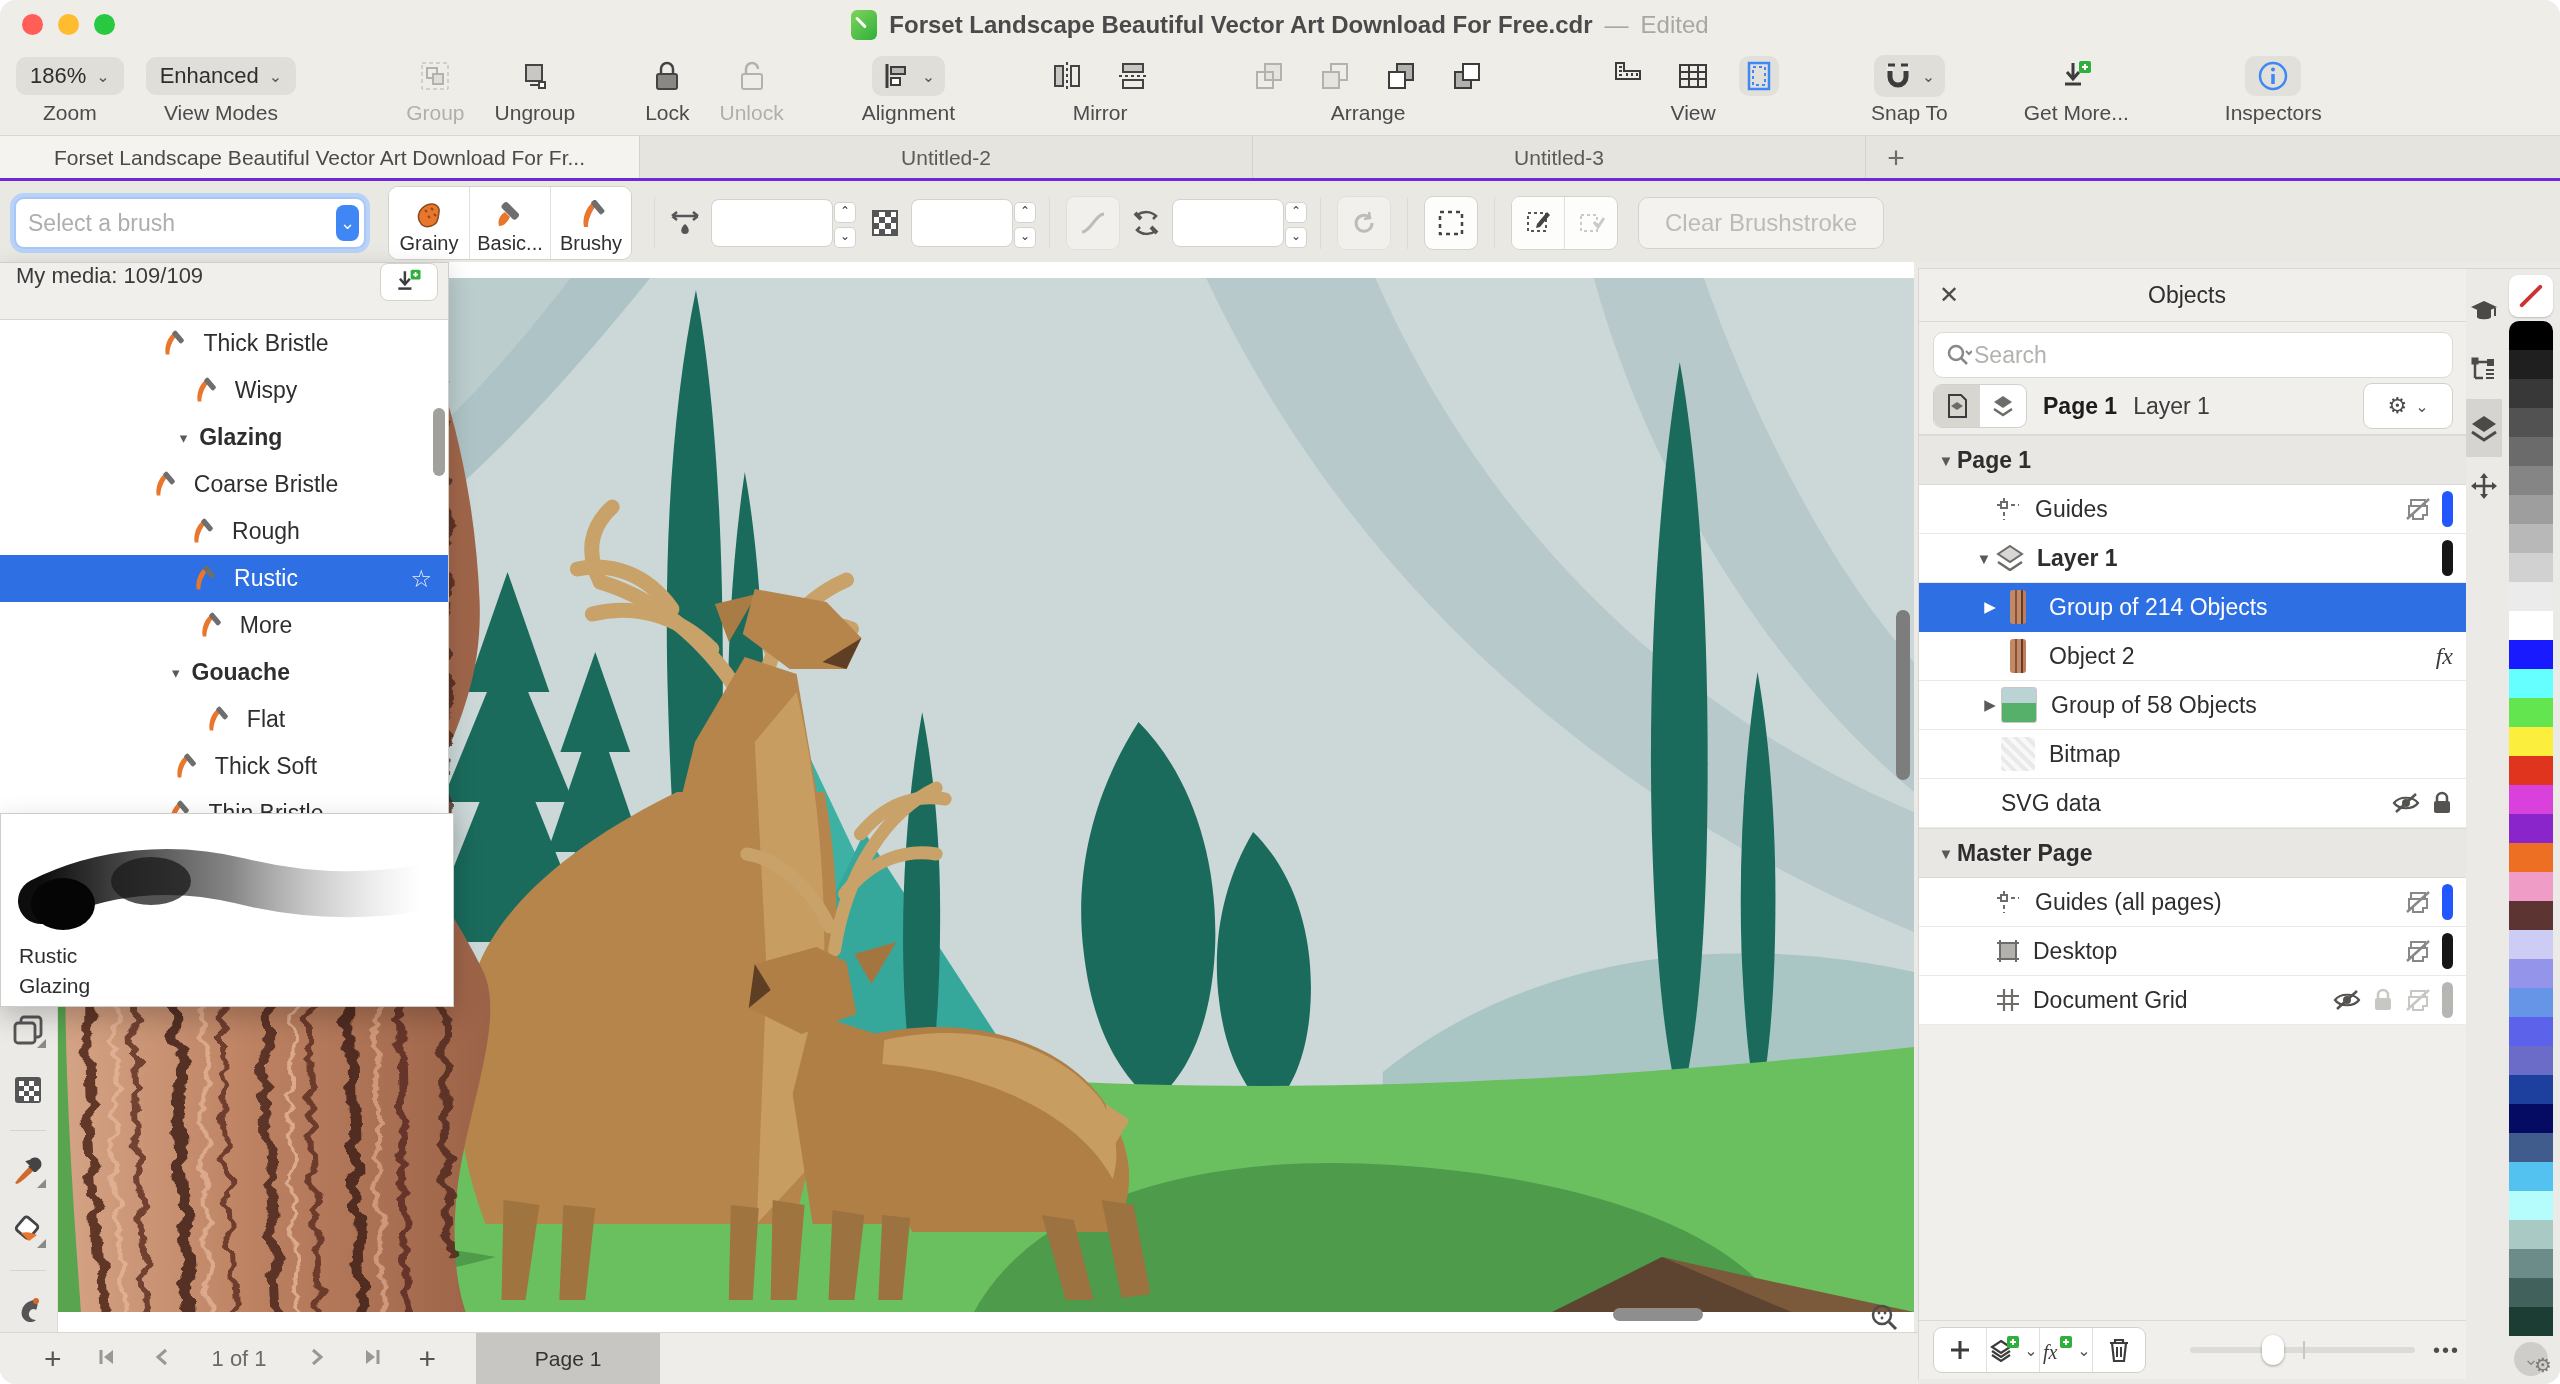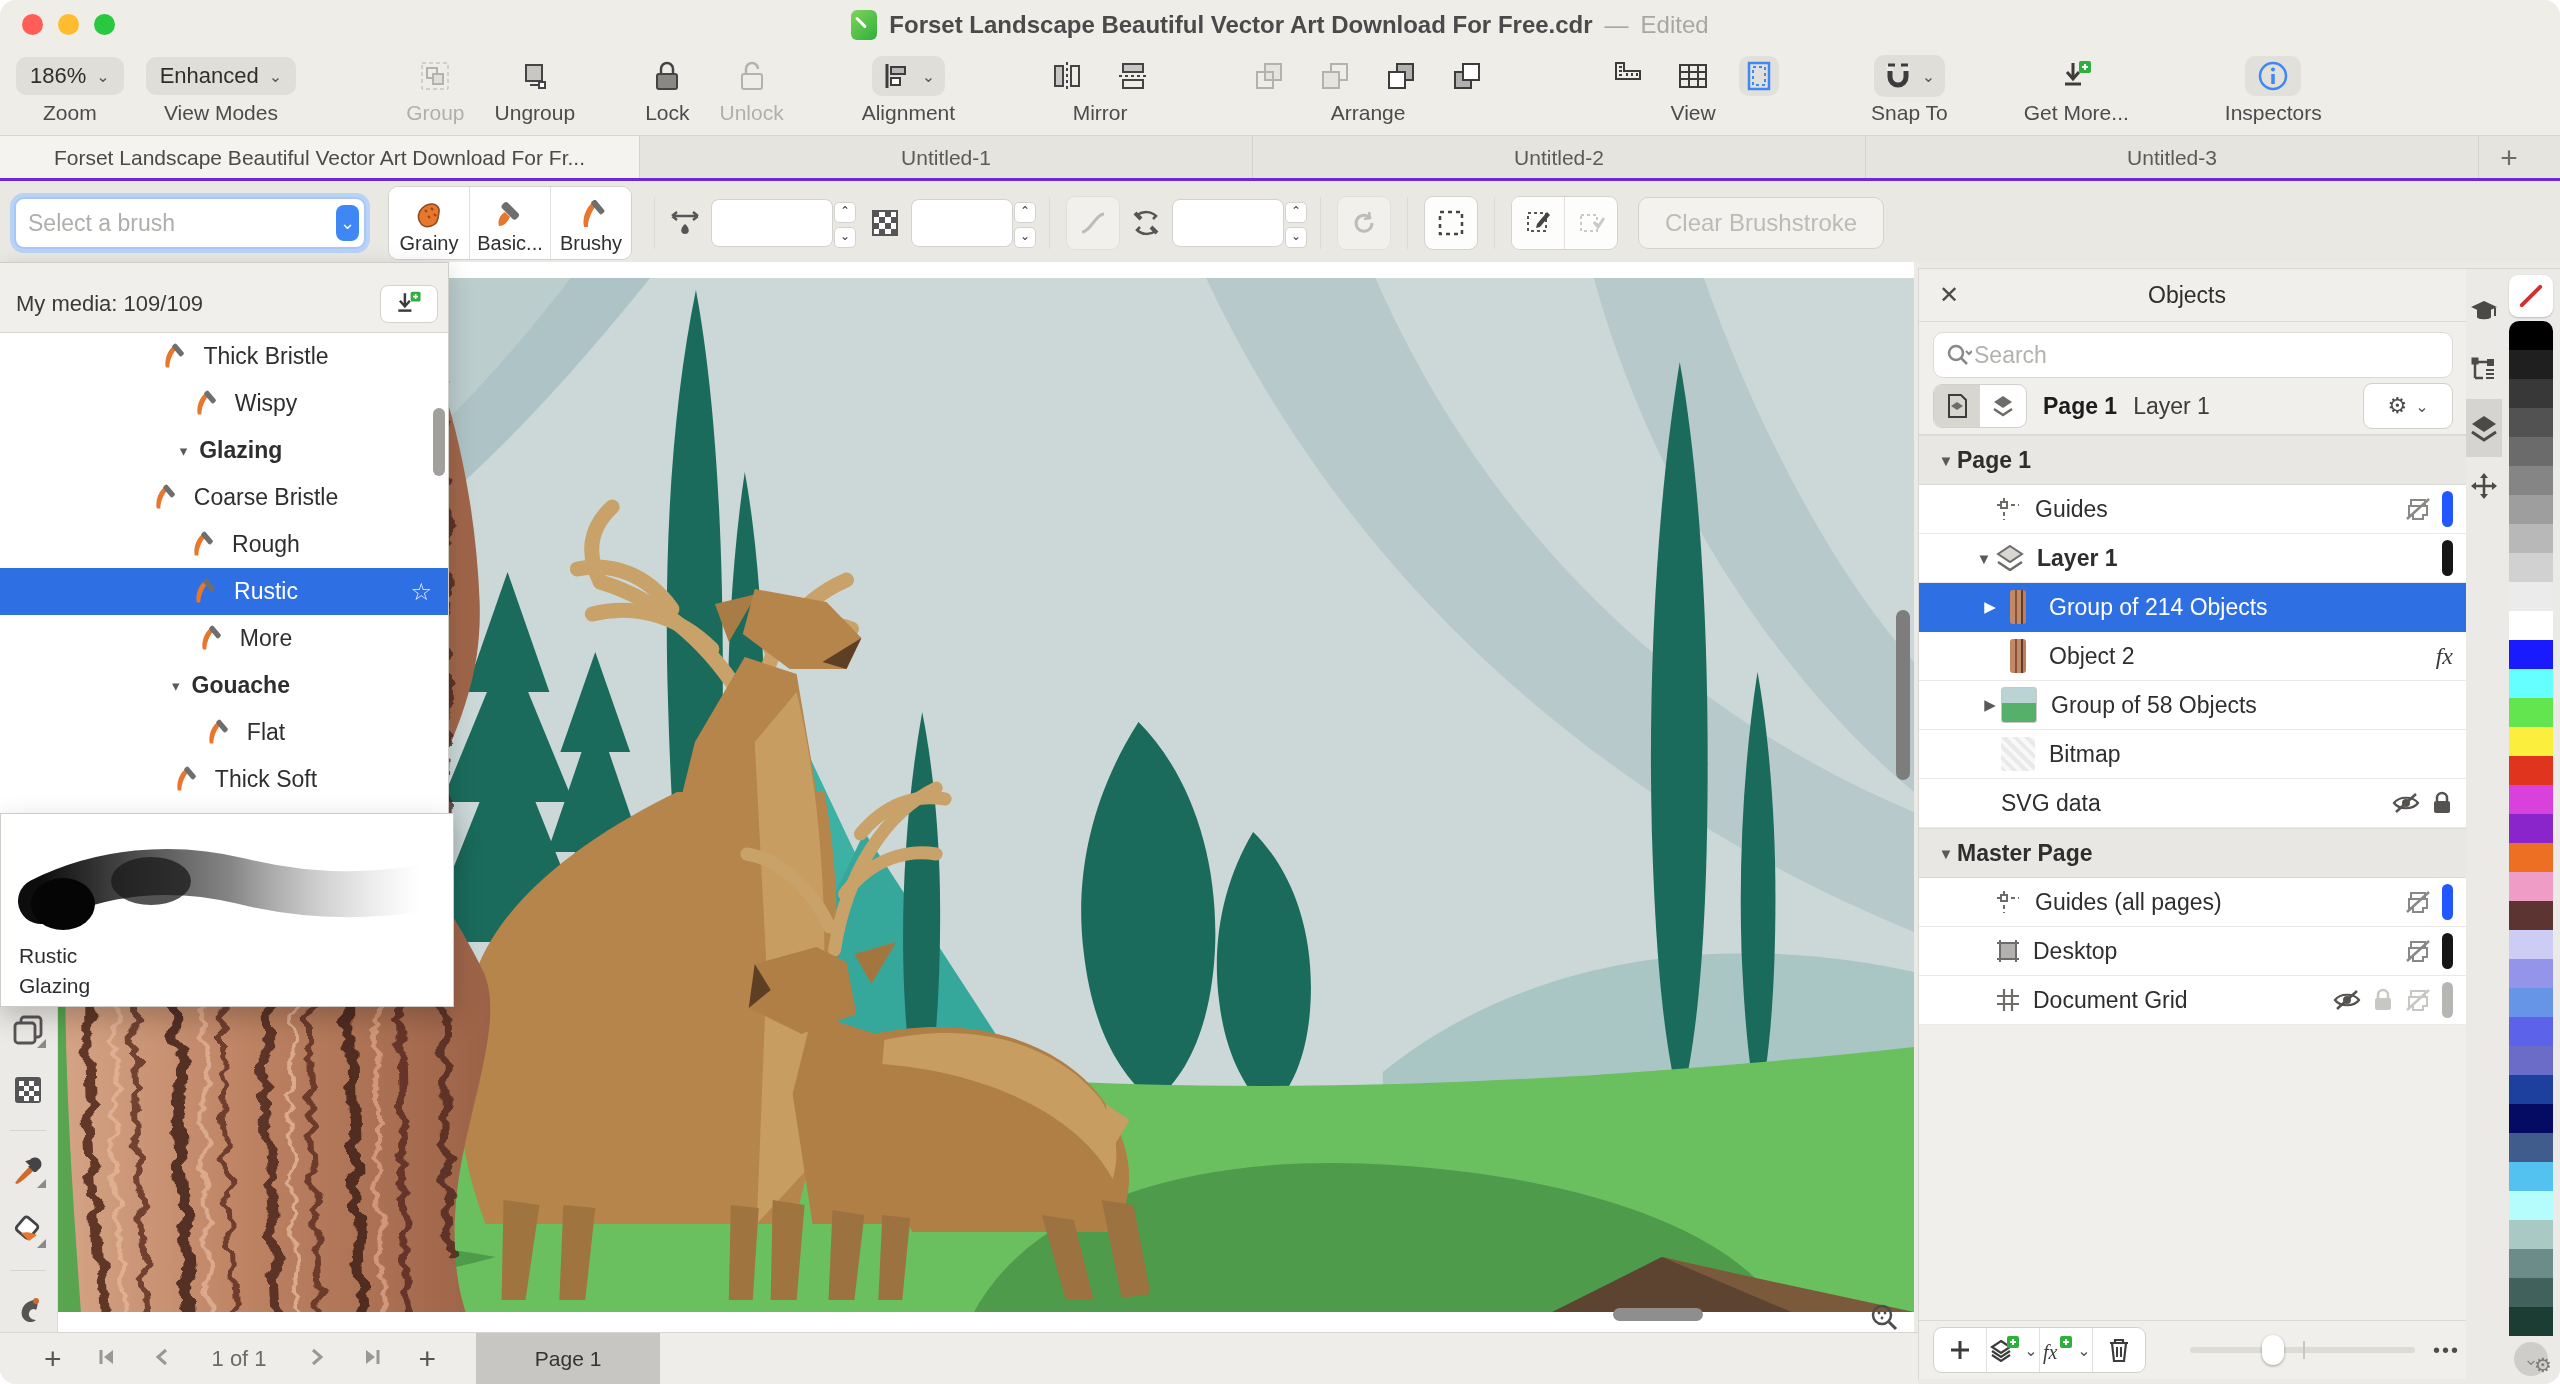--- a/index.html
+++ b/index.html
@@ -52,21 +52,21 @@
   .ts-ico{position:absolute;left:8px;width:40px;height:40px;display:flex;align-items:center;justify-content:center;}
   .ts-div{position:absolute;left:10px;width:36px;height:1px;background:#d5d3ce;}
   .corner{position:absolute;right:2px;bottom:2px;width:0;height:0;border-left:9px solid transparent;border-bottom:9px solid #8a8a8a;}
   .canvas{position:absolute;left:57px;top:0;width:1857px;height:1070px;background:#ffffff;overflow:hidden;}
   .art{position:absolute;left:0;top:10px;width:1857px;height:1040px;}
   .vscroll{position:absolute;right:4px;top:348px;width:14px;height:170px;border-radius:8px;background:#7d7d7d;}
   .hscroll{position:absolute;left:1556px;top:1046px;width:90px;height:13px;border-radius:7px;background:#8e8e8e;}
   .zoomico{position:absolute;left:1812px;top:1040px;color:#4c4c4c;}
   
   .bpanel{position:absolute;left:0;top:0;width:448px;background:#f1efeb;border:1px solid #cfcdc8;border-left:none;box-shadow:0 8px 24px rgba(0,0,0,.18);}
-  .bp-head{height:56px;display:flex;align-items:center;padding:0 10px 0 16px;font-size:22px;color:#3a3a3a;margin-top:13px;}
+  .bp-head{height:56px;display:flex;padding:0 10px 0 16px;font-size:22px;color:#3a3a3a;}
   .bp-import{margin-left:auto;width:56px;height:36px;background:#fff;border:1px solid #d4d2cd;border-radius:8px;display:flex;align-items:center;justify-content:center;}
   .bp-list{height:522px;overflow:hidden;background:#fff;border-top:1px solid #d9d7d2;position:relative;}
   .brow{height:47px;display:flex;align-items:center;font-size:23px;color:#2e2e2e;padding-left:38px;position:relative;justify-content:center;}
   .brow.section{padding-left:14px;font-weight:bold;gap:12px;}
   .brow.section .sch{font-size:15px;color:#5a5a5a;}
   .brow .bicon{margin-right:16px;display:flex;}
   .brow.selected{background:#2e6fe4;color:#fff;}
   .brow .star{position:absolute;right:16px;color:#eef3ff;font-size:24px;}
   .bp-scroll{position:absolute;right:3px;top:145px;width:12px;height:68px;background:#a2a09c;border-radius:6px;}
   .bp-preview{position:absolute;left:0;top:550px;width:452px;height:192px;background:#fff;border:1px solid #cfcdc8;box-shadow:0 10px 26px rgba(0,0,0,.22);}
@@ -330,21 +330,20 @@
               <path d="M17 15 v10" stroke="#3f87f5" stroke-width="3.5"></path>
             </svg>
           </div>
         </div>
       <div class="tcap">Inspectors</div>
     </div>
   </div>
 
   <div class="tabbar" id="tabbar">
       <div class="dtab active" style="width: 640px;">Forset Landscape Beautiful Vector Art Download For Fr...</div>
-      <div class="dtab" style="width: 613px;">Untitled-1</div>
       <div class="dtab" style="width: 613px;">Untitled-2</div>
       <div class="dtab" style="width: 613px;">Untitled-3</div>
       <div class="tab-add">+</div>
     </div>
 
   <div class="propbar">
     <div class="combo">
       <input type="text" placeholder="Select a brush" style="">
       <div class="dd">⌄</div>
     </div>

